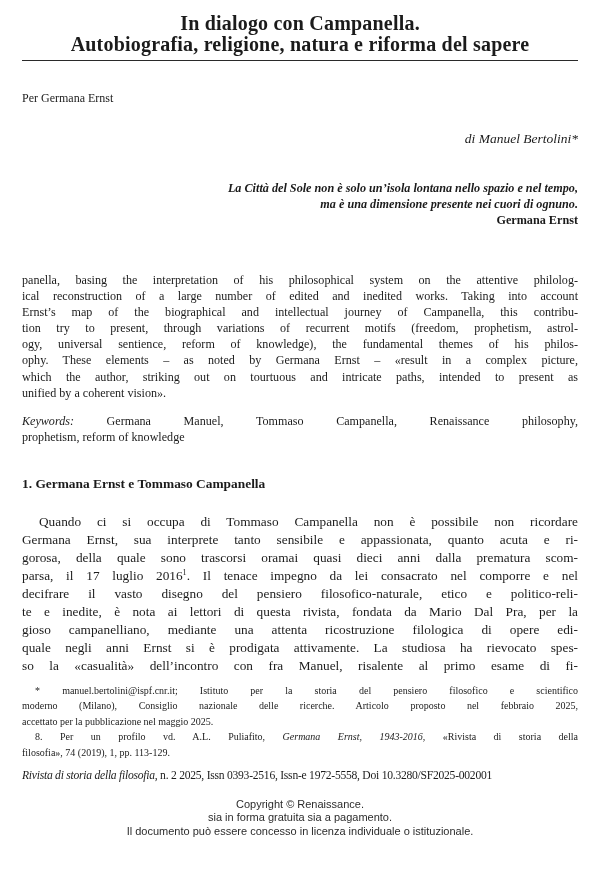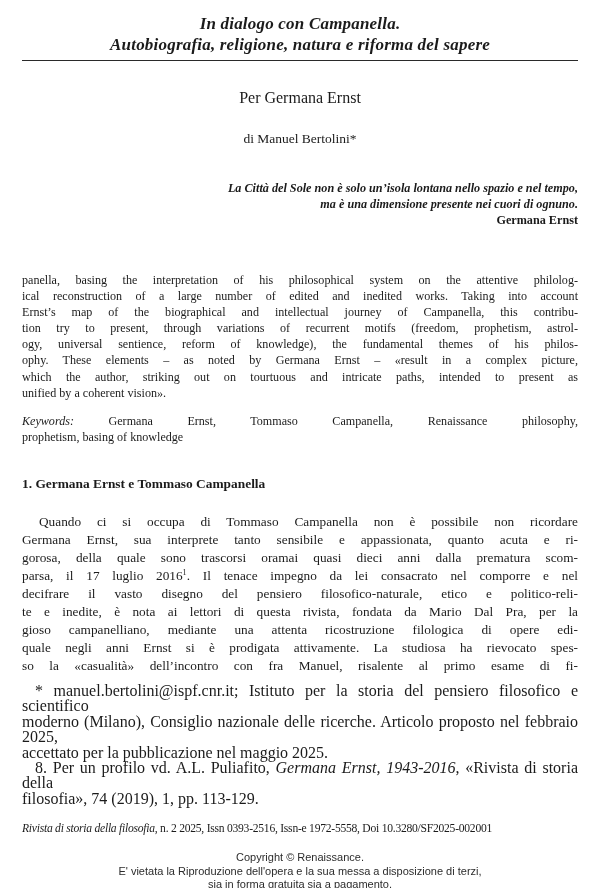--- a/index.html
+++ b/index.html
@@ -4,38 +4,38 @@
 <style>
   html, body { margin: 0; padding: 0; background: #ffffff; }
   .page {
     width: 600px; height: 888px; box-sizing: border-box;
     padding: 13px 22px 0 22px;
     background: #ffffff;
     color: #1b1b1b;
     font-family: "Liberation Serif", serif;
     overflow: hidden;
   }
-  .title { text-align: center; font-weight: bold; font-size: 17px; line-height: 21px; letter-spacing: 0.2px; font-style: italic; }
+  .title { text-align: center; font-weight: bold; font-size: 20px; line-height: 21px; letter-spacing: 0.2px; }
   .rule { border: 0; border-top: 1.5px solid #2a2a2a; margin: 5px 0 0 0; height: 0; }
-  .dedication { text-align: center; font-size: 16px; line-height: 20px; margin-top: 27px; }
-  .byline { text-align: center; font-size: 13.5px; line-height: 17px; margin-top: 22px; }
+  .dedication { font-size: 12px; line-height: 20px; margin-top: 27px; }
+  .byline { text-align: right; font-style: italic; font-size: 13.5px; line-height: 17px; margin-top: 22px; }
   .epigraph { margin-top: 33px; text-align: right; font-style: italic; font-size: 12.2px; line-height: 16px; font-weight: bold; }
   .epigraph .attr { font-style: normal; }
   .abstract { margin-top: 44px; font-size: 12.1px; line-height: 16.1px; }
   .kw { margin-top: 12px; font-size: 12.1px; line-height: 16.1px; }
   .jl { text-align: justify; text-align-last: justify; }
   .jend { text-align: justify; }
   .it { font-style: italic; }
   .heading { margin-top: 30px; font-weight: bold; font-size: 13.4px; line-height: 17px; }
   .bodyp { margin-top: 21px; font-size: 13.3px; line-height: 18px; }
   .indent { text-indent: 17px; }
-  .fns { margin-top: 8px; font-size: 16px; line-height: 15.4px; }
+  .fns { margin-top: 8px; font-size: 10px; line-height: 15.4px; }
   .fn-indent { text-indent: 13px; }
   sup { font-size: 0.62em; vertical-align: super; line-height: 0; }
-  .journal { margin-top: 15px; font-size: 11.6px; line-height: 15px; letter-spacing: -0.25px; white-space: nowrap; }
+  .journal { margin-top: 8px; font-size: 11.6px; line-height: 15px; letter-spacing: -0.25px; white-space: nowrap; }
   .copyright {
     margin-top: 15px; text-align: center;
     font-family: "Liberation Sans", sans-serif;
     font-size: 11px; line-height: 13.4px; color: #2c2c2c;
   }
 </style>
 </head>
 <body>
 
 <div class="page">
@@ -61,22 +61,22 @@
     <div class="jl">ical reconstruction of a large number of edited and inedited works. Taking into account</div>
     <div class="jl">Ernst’s map of the biographical and intellectual journey of Campanella, this contribu-</div>
     <div class="jl">tion try to present, through variations of recurrent motifs (freedom, prophetism, astrol-</div>
     <div class="jl">ogy, universal sentience, reform of knowledge), the fundamental themes of his philos-</div>
     <div class="jl">ophy. These elements – as noted by Germana Ernst – «result in a complex picture,</div>
     <div class="jl">which the author, striking out on tourtuous and intricate paths, intended to present as</div>
     <div class="jend">unified by a coherent vision».</div>
   </section>
 
   <section class="kw">
-    <div class="jl"><span class="it">Keywords:</span><span> Germana Ernst, Tommaso Campanella, Renaissance philosophy,</span></div>
-    <div class="jend">prophetism, basing of knowledge</div>
+    <div class="jl"><span class="it">Keywords:</span><span> Germana Manuel, Tommaso Campanella, Renaissance philosophy,</span></div>
+    <div class="jend">prophetism, reform of knowledge</div>
   </section>
 
   <h2 class="heading" style="margin:30px 0 0 0;">1. Germana Ernst e Tommaso Campanella</h2>
 
   <section class="bodyp">
     <div class="jl indent">Quando ci si occupa di Tommaso Campanella non è possibile non ricordare</div>
     <div class="jl">Germana Ernst, sua interprete tanto sensibile e appassionata, quanto acuta e ri-</div>
     <div class="jl">gorosa, della quale sono trascorsi oramai quasi dieci anni dalla prematura scom-</div>
     <div class="jl"><span>parsa, il 17 luglio 2016</span><sup>1</sup><span>. Il tenace impegno da lei consacrato nel comporre e nel</span></div>
     <div class="jl">decifrare il vasto disegno del pensiero filosofico-naturale, etico e politico-reli-</div>
@@ -91,18 +91,17 @@
     <div class="jl">moderno (Milano), Consiglio nazionale delle ricerche. Articolo proposto nel febbraio 2025,</div>
     <div class="jend">accettato per la pubblicazione nel maggio 2025.</div>
     <div class="jl fn-indent"><span>8. Per un profilo vd. A.L. Puliafito, </span><span class="it">Germana Ernst, 1943-2016</span><span>, «Rivista di storia della</span></div>
     <div class="jend">filosofia», 74 (2019), 1, pp. 113-129.</div>
   </section>
 
   <div class="journal"><span class="it">Rivista di storia della filosofia</span><span>, n. 2 2025, Issn 0393-2516, Issn-e 1972-5558, Doi 10.3280/SF2025-002001</span></div>
 
   <footer class="copyright">
     <div>Copyright © Renaissance.</div>
-    <div>E' vietata la Riproduzione dell'opera e la sua messa a disposizione di terzi,</div>
     <div>sia in forma gratuita sia a pagamento.</div>
     <div>Il documento può essere concesso in licenza individuale o istituzionale.</div>
   </footer>
 
 </div>
 
 </body></html>

